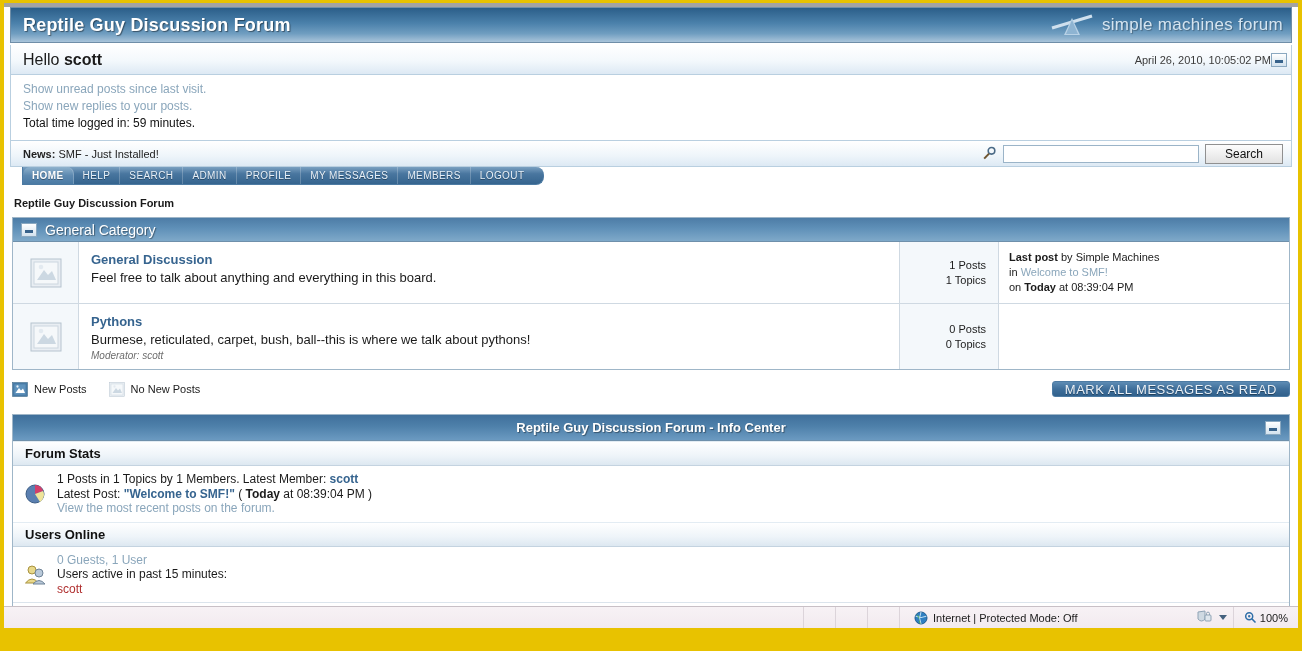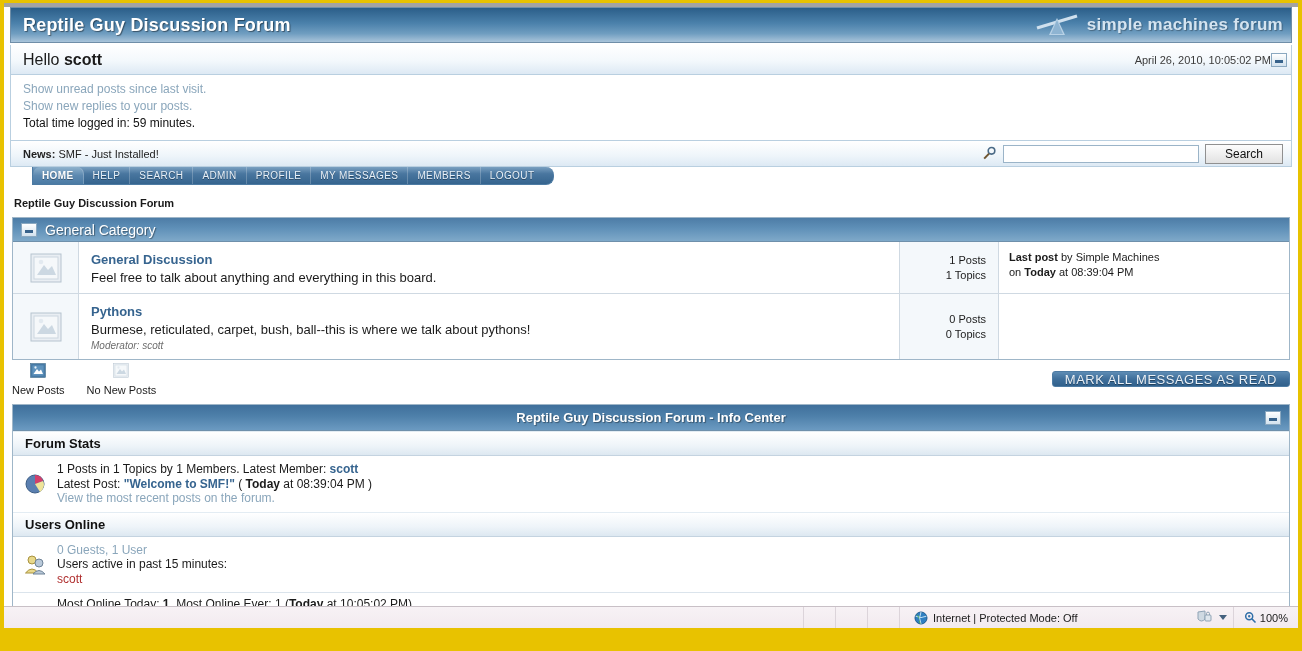--- a/index.html
+++ b/index.html
@@ -43,21 +43,21 @@
   }
   #forum-title {
     color: #ffffff;
     font-size: 18px;
     font-weight: bold;
     letter-spacing: .2px;
     text-shadow: 1px 1px 1px rgba(0,0,0,.45);
   }
   #smf-logo {
     position: absolute; right: 8px; top: 3px;
-    display: flex; align-items: center; gap: 6px; font-weight: bold;
+    display: flex; align-items: center; gap: 6px;
   }
   #smf-logo .logo-text {
     color: #d5e4f0; font-size: 17px; letter-spacing: .3px;
     text-shadow: 1px 1px 1px rgba(0,0,0,.3);
   }
 
   
   #greeting-bar {
     margin: 2px 6px 0 6px;
     height: 30px;
@@ -120,21 +120,21 @@
     background: linear-gradient(to bottom,#fdfdfd,#e2e2e2);
     font-size: 12px; font-family: "Liberation Sans", sans-serif;
     cursor: pointer; color: #111;
   }
 
   
   #nav-tabs-wrap {
     margin: 0 6px; height: 20px; position: relative;
   }
   #nav-tabs {
-    position: absolute; left: 22px; top: 0;
+    position: absolute; left: 12px; top: 0;
     display: flex; align-items: stretch; height: 18px;
     background: linear-gradient(to bottom,#7aa0c1 0%, #49769f 40%, #35648e 100%);
     border-radius: 0 8px 8px 0;
     border: 1px solid #4d7ba3; border-top: none;
     padding-right: 10px;
   }
   #nav-tabs .tab {
     display: flex; align-items: center;
     padding: 0 9px;
     font-size: 10px; letter-spacing: .4px;
@@ -196,21 +196,21 @@
   .board-lastpost-cell a { color: #8aa6bb; text-decoration: none; }
   .board-lastpost-cell b { font-weight: bold; }
 
   
   #legend-row {
     margin: 8px 8px 0 8px;
     display: flex; align-items: center; justify-content: space-between;
     height: 22px;
   }
   #legend-left { display: flex; align-items: center; gap: 22px; }
-  .legend-item { display: flex; align-items: center; gap: 6px; font-size: 11px; color: #1b1b1b; flex-direction: column; }
+  .legend-item { display: flex; align-items: center; gap: 6px; font-size: 11px; color: #1b1b1b; }
   #mark-read-button {
     height: 16px; padding: 0 12px;
     display: flex; align-items: center;
     background: linear-gradient(to bottom,#5e8cb4 0%, #3f6f9b 50%, #31618c 100%);
     border: 1px solid #4d7ba3; border-radius: 3px;
     color: #e9f1f8; font-size: 13px; letter-spacing: .5px;
     cursor: pointer; text-shadow: 0 1px 0 rgba(0,0,0,.35);
   }
 
   
@@ -348,20 +348,23 @@
             <a class="board-name" href="#">General Discussion</a>
             <div class="board-desc">Feel free to talk about anything and everything in this board.</div>
           </div>
           <div class="board-stats-cell">
             <div>1 Posts</div>
             <div>1 Topics</div>
           </div>
           <div class="board-lastpost-cell">
             <div>
               <b>Last post</b><span> by Simple Machines</span>
+            </div>
+            <div>
+              <span>in </span><a href="#">Welcome to SMF!</a>
             </div>
             <div>
               <span>on </span><b>Today</b><span> at 08:39:04 PM</span>
             </div>
           </div>
         </div>
 
         <div class="board-row">
           <div class="board-icon-cell">
             <svg width="32" height="30" viewBox="0 0 32 30">

